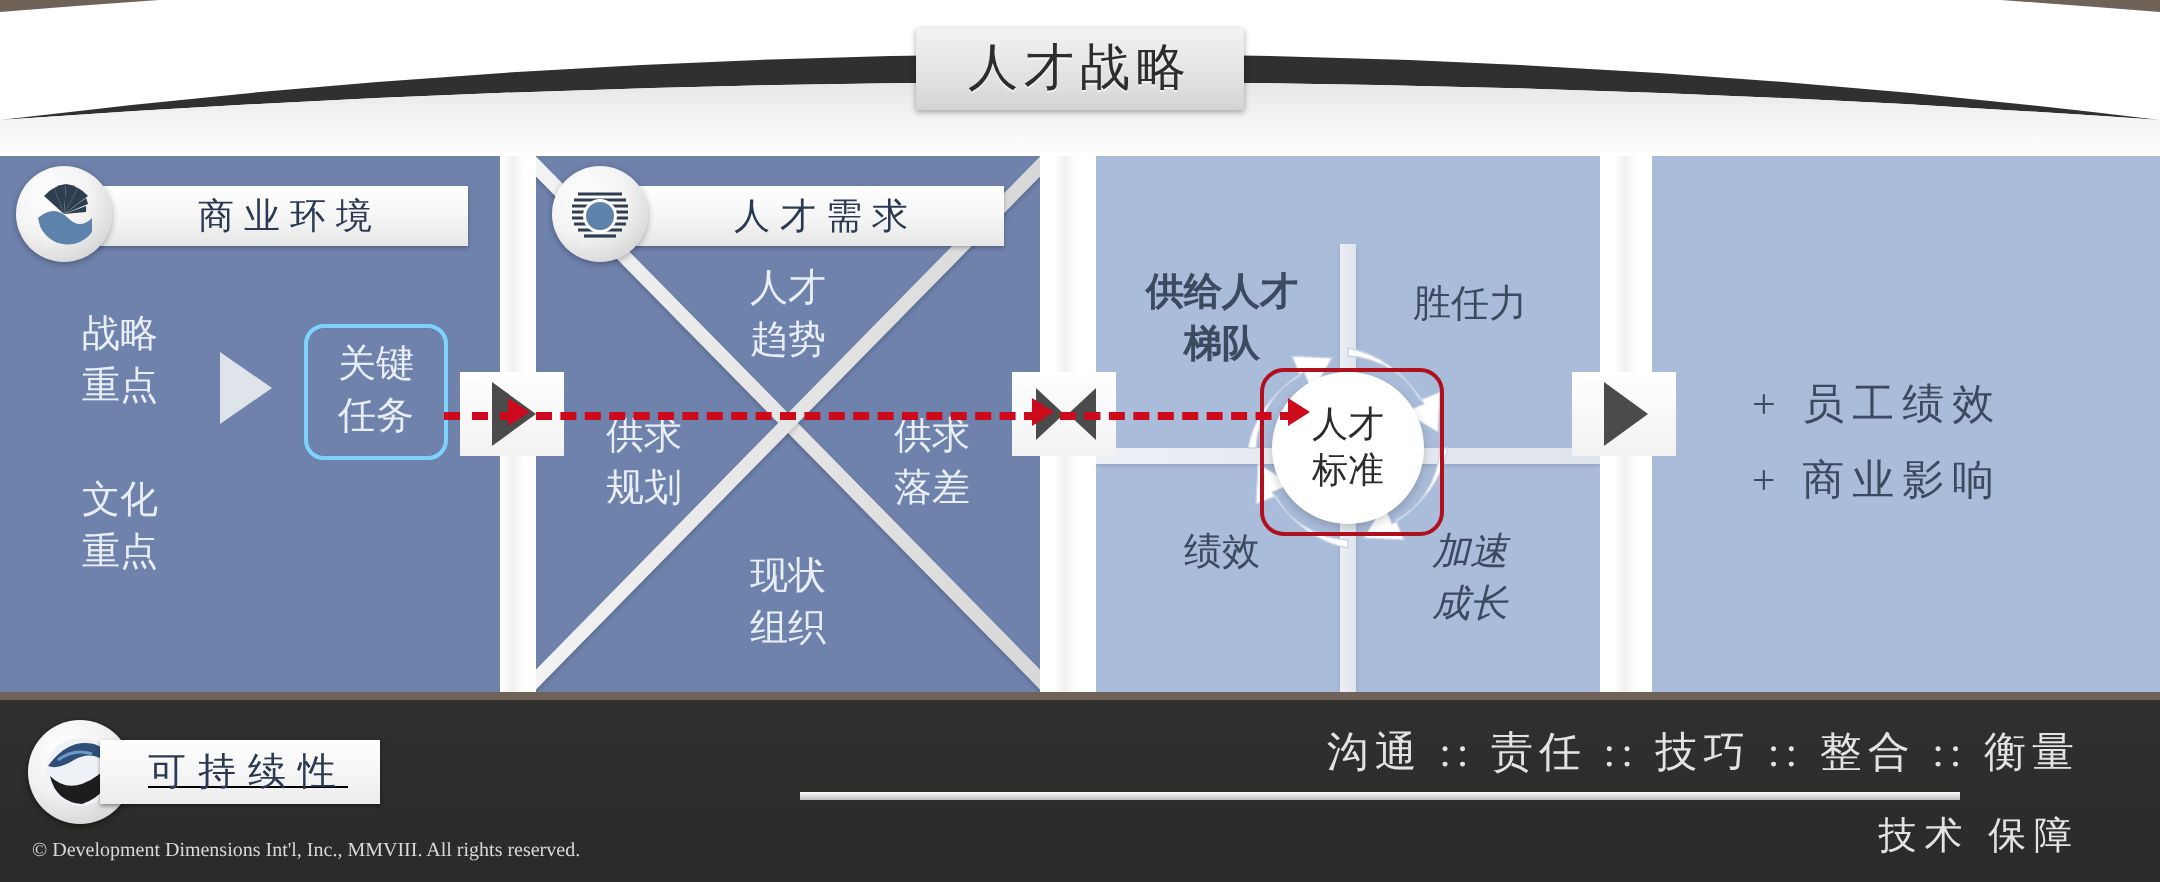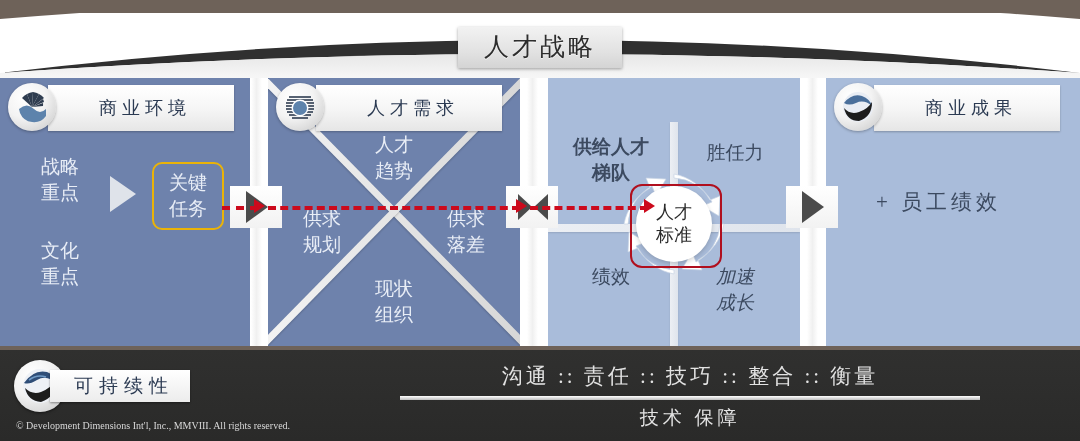--- a/index.html
+++ b/index.html
@@ -5,21 +5,21 @@
   html,body{margin:0;padding:0;}
   body{
     width:1080px;height:441px;
     background:#6e6259;
     font-family:"Liberation Serif","DejaVu Serif",serif;
     overflow:hidden;position:relative;
   }
   .stage{position:absolute;left:0;top:0;width:1080px;height:441px;overflow:hidden;}
 
   
-  .banner{position:absolute;left:0;top:0;width:1080px;height:78px;overflow:hidden;margin-top:13px;}
+  .banner{position:absolute;left:0;top:0;width:1080px;height:78px;overflow:hidden;}
   .banner svg{display:block;}
   .title-plate{
     position:absolute;left:50%;top:14px;transform:translateX(-50%);
     background:linear-gradient(180deg,#f2f2f2 0%,#e2e2e2 60%,#d4d4d4 100%);
     padding:3px 26px 5px 26px;
     box-shadow:0 1px 3px rgba(0,0,0,.35);
     z-index:4;
   }
   .title-plate span{
     font-size:25px;color:#2d2d2d;letter-spacing:3px;white-space:nowrap;
@@ -37,42 +37,42 @@
   
   .phead{position:absolute;left:10px;top:14px;height:32px;display:flex;align-items:center;z-index:6;}
   .logo{
     width:48px;height:48px;border-radius:50%;
     background:radial-gradient(circle at 35% 30%,#ffffff 0%,#f3f3f3 45%,#d8d8d8 78%,#c8c8c8 100%);
     box-shadow:0 1px 3px rgba(0,0,0,.3);
     position:absolute;left:-2px;top:-9px;z-index:2;
     display:flex;align-items:center;justify-content:center;
   }
   .plate{
-    margin-left:38px;height:46px;min-width:150px;
+    margin-left:38px;height:30px;min-width:150px;
     background:linear-gradient(180deg,#ffffff 0%,#f6f6f6 50%,#e6e6e6 100%);
     box-shadow:0 1px 2px rgba(0,0,0,.25);
     display:flex;align-items:center;justify-content:center;
     padding:0 14px 0 22px;
   }
   .plate span{font-size:18px;color:#2b3a52;letter-spacing:5px;white-space:nowrap;}
 
   .ptext{position:absolute;color:#e8edf6;font-size:19px;line-height:1.35;text-align:center;z-index:3;}
   .dark-label{color:#3c4a60;}
 
   
   .p1 .lbl-strategy{left:20px;top:78px;width:80px;font-family:Liberation Mono, monospace;}
   .p1 .lbl-culture{left:20px;top:160px;width:80px;}
   .p1 .tri{
     position:absolute;left:110px;top:98px;width:0;height:0;
     border-top:18px solid transparent;border-bottom:18px solid transparent;
     border-left:26px solid #dfe3ea;z-index:3;
   }
   .keybox{
     position:absolute;left:152px;top:84px;width:68px;height:64px;
-    border:2px solid #eab308;border-radius:10px;z-index:4;
+    border:2px solid #7dd3fc;border-radius:10px;z-index:4;
     display:flex;align-items:center;justify-content:center;
   }
   .keybox span{font-size:19px;color:#e8edf6;line-height:1.35;text-align:center;}
 
   
   .xline{position:absolute;background:linear-gradient(90deg,#f4f4f4,#d6d6d6);z-index:1;height:7px;width:400px;transform-origin:center;box-shadow:0 1px 2px rgba(0,0,0,.18);}
   .xl1{left:-74px;top:130px;transform:rotate(45.5deg);}
   .xl2{left:-74px;top:130px;transform:rotate(-45.5deg);}
   .p2 .q-top{left:0;top:54px;width:252px;}
   .p2 .q-left{left:6px;top:128px;width:96px;}
@@ -131,25 +131,25 @@
   .rh3{left:644px;}
 
   
   .footer{position:absolute;left:0;top:350px;width:1080px;height:91px;
     background:linear-gradient(180deg,#30302f 0%,#2a2a29 100%);}
   .foot-logo{position:absolute;left:14px;top:10px;width:52px;height:52px;border-radius:50%;
     background:radial-gradient(circle at 35% 28%,#ffffff 0%,#f1f1f1 45%,#d6d6d6 80%,#c4c4c4 100%);
     box-shadow:0 1px 3px rgba(0,0,0,.5);display:flex;align-items:center;justify-content:center;}
   .foot-plate{position:absolute;left:50px;top:20px;height:32px;
     background:linear-gradient(180deg,#ffffff,#ececec);
-    display:flex;align-items:center;padding:0 16px 0 24px;box-shadow:0 1px 2px rgba(0,0,0,.4);}
+    display:flex;align-items:center;padding:0 16px 0 24px;box-shadow:0 1px 2px rgba(0,0,0,.4);text-decoration:underline;}
   .foot-plate span{font-size:19px;color:#2b3a52;letter-spacing:6px;white-space:nowrap;}
   .copy{position:absolute;left:16px;top:70px;font-size:10px;color:#d9d9d9;
     font-family:Liberation Serif, serif;white-space:nowrap;}
-  .foot-center{position:absolute;left:340px;top:12px;width:700px;text-align:center;}
+  .foot-center{position:absolute;left:340px;top:12px;width:700px;text-align:right;}
   .foot-top-line{font-size:21px;color:#e3e3e3;letter-spacing:3px;white-space:nowrap;}
   .foot-rule{width:580px;height:4px;margin:6px auto 5px auto;
     background:linear-gradient(180deg,#ffffff,#bdbdbd);}
   .foot-bot-line{font-size:19px;color:#e3e3e3;letter-spacing:4px;white-space:nowrap;}
 </style>
 </head>
 <body>
 
 <div class="stage">
 
@@ -287,34 +287,23 @@
           <span>
             <span>人才</span><br>
             <span>标准</span>
           </span>
         </div>
         <div class="cyc-box"></div>
       </div>
     </div>
 
     <div class="panel p4">
-      <div class="phead">
-        <div class="logo">
-          <svg width="36" height="36" viewBox="0 0 36 36">
-            <circle cx="18" cy="18" r="15" fill="#e9edf4"></circle>
-            <path d="M4 14 Q12 4 22 7 Q30 10 32 17 Q24 10 16 14 Q9 17 4 14 Z" fill="#4a6f9b"></path>
-            <path d="M4 19 Q10 26 19 23 Q28 20 32 13 Q32 28 19 32 Q7 32 4 19 Z" fill="#1d1d1d"></path>
-          </svg>
-        </div>
-        <div class="plate">
-          <span>商业成果</span>
-        </div>
-      </div>
       <div class="bullets">
         <div>+ 员工绩效</div>
+        <div>+ 商业影响</div>
       </div>
     </div>
 
     <div class="conn c1" style="top:0">
       <div class="band-v"></div>
       <div class="band-h"></div>
       <div class="arrow-r"></div>
     </div>
     <div class="conn c2" style="top:0">
       <div class="band-v"></div>

